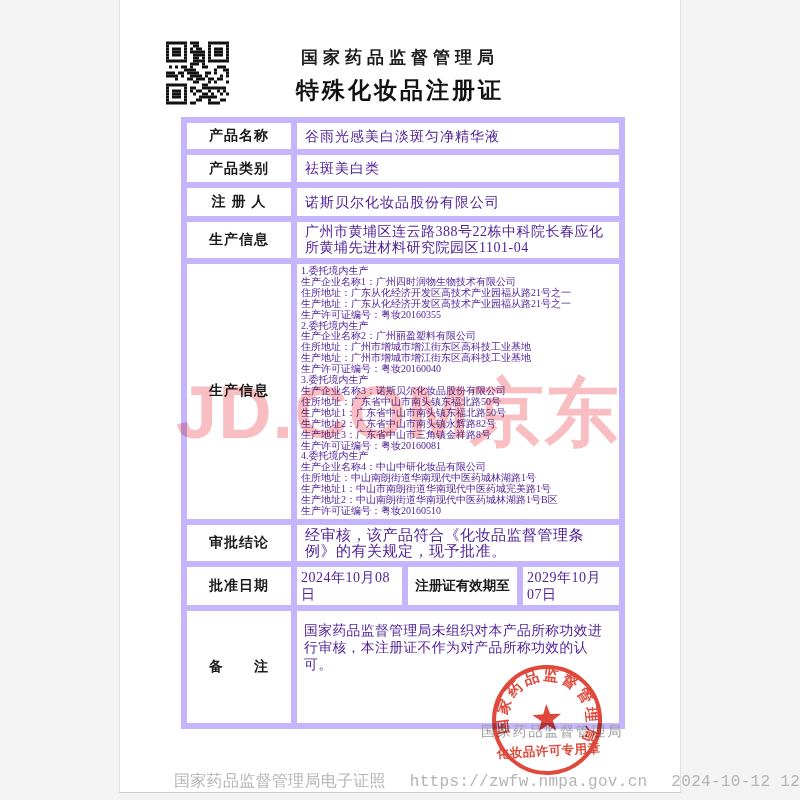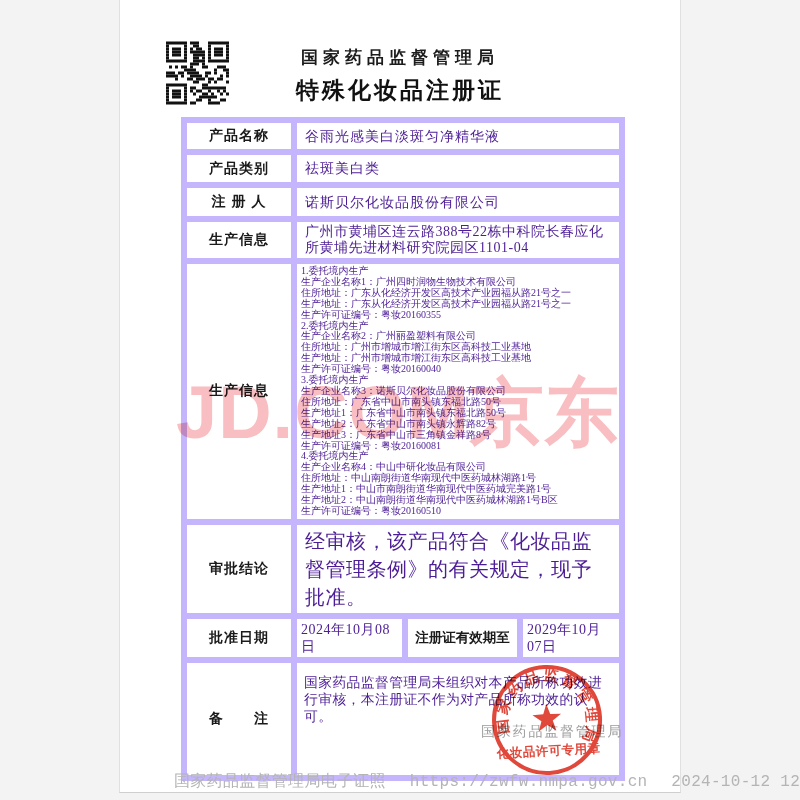--- a/index.html
+++ b/index.html
@@ -30,21 +30,21 @@
   td.lbl {
     font-family:"Liberation Sans", sans-serif; font-weight:bold; font-size:14px;
     text-align:center; color:#1a1a1a; letter-spacing:1px;
   }
   td.val { font-family:"Liberation Serif", serif; font-size:14px; padding:2px 8px; letter-spacing:1px; line-height:17px; color:#4c1d95; }
   tr.r1 { height:32px; } tr.r2 { height:33px; } tr.r3 { height:34px; } tr.r4 { height:36px; }
   tr.r5 { height:252px; } tr.r6 { height:41px; } tr.r7 { height:25px; } tr.r8 { height:27px; }
   tr.r9 { height:118px; }
   td.val-addr { line-height:16px; letter-spacing:0.5px; }
   td.val-prod { font-size:10px; line-height:10.9px; letter-spacing:0; padding:2px 4px; white-space:pre-line; vertical-align:middle; }
-  td.val-approval { font-size:20px; letter-spacing:0.5px; line-height:28px; }
+  td.val-approval { font-size:15px; letter-spacing:0.5px; line-height:16px; }
   td.val-remark { vertical-align:middle; font-size:13.8px; line-height:17px; letter-spacing:0.4px; padding:2px 4px 40px 7px; }
   td.lbl-mid { font-size:13.5px; letter-spacing:0; }
   td.val-date { padding:2px 4px; letter-spacing:0.5px; }
 
   .watermark {
     position:absolute; left:176px; top:368px; z-index:5;
     font-family:Liberation Sans, sans-serif; font-weight:bold;
     font-size:74px; line-height:90px; letter-spacing:1px;
     color:#ef5b63; opacity:0.40; mix-blend-mode:multiply; pointer-events:none;
     white-space:nowrap;

